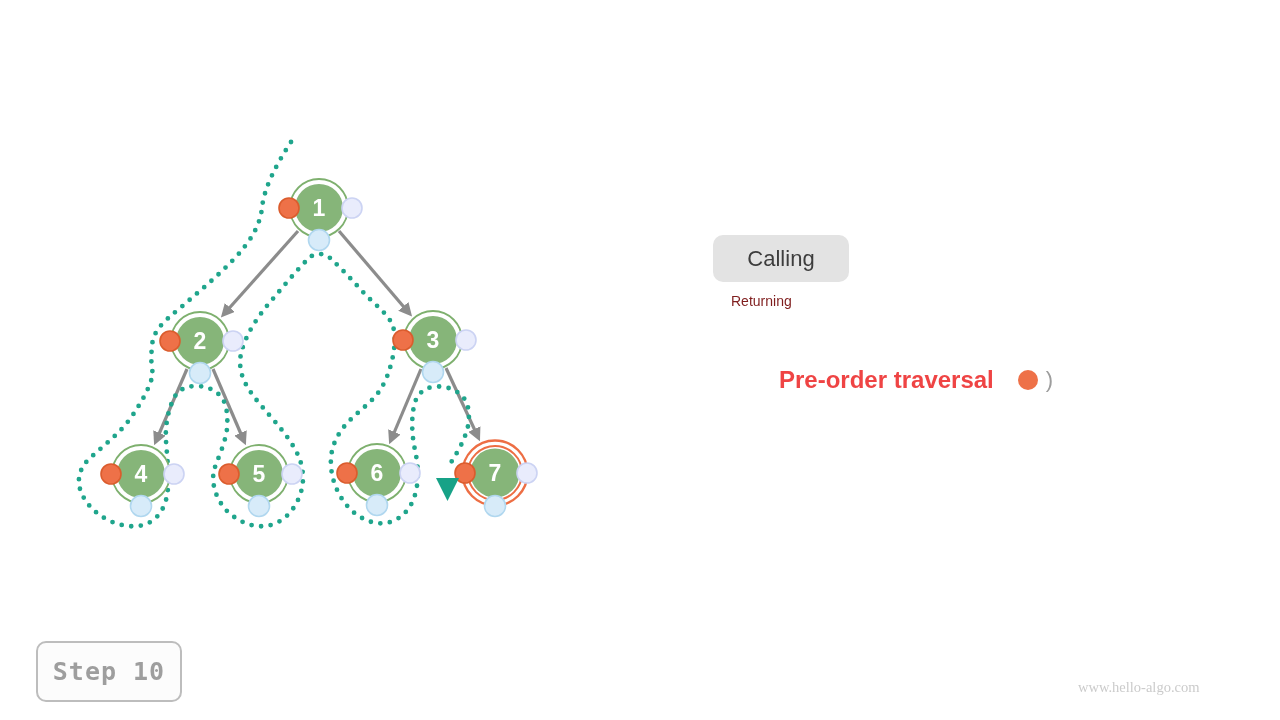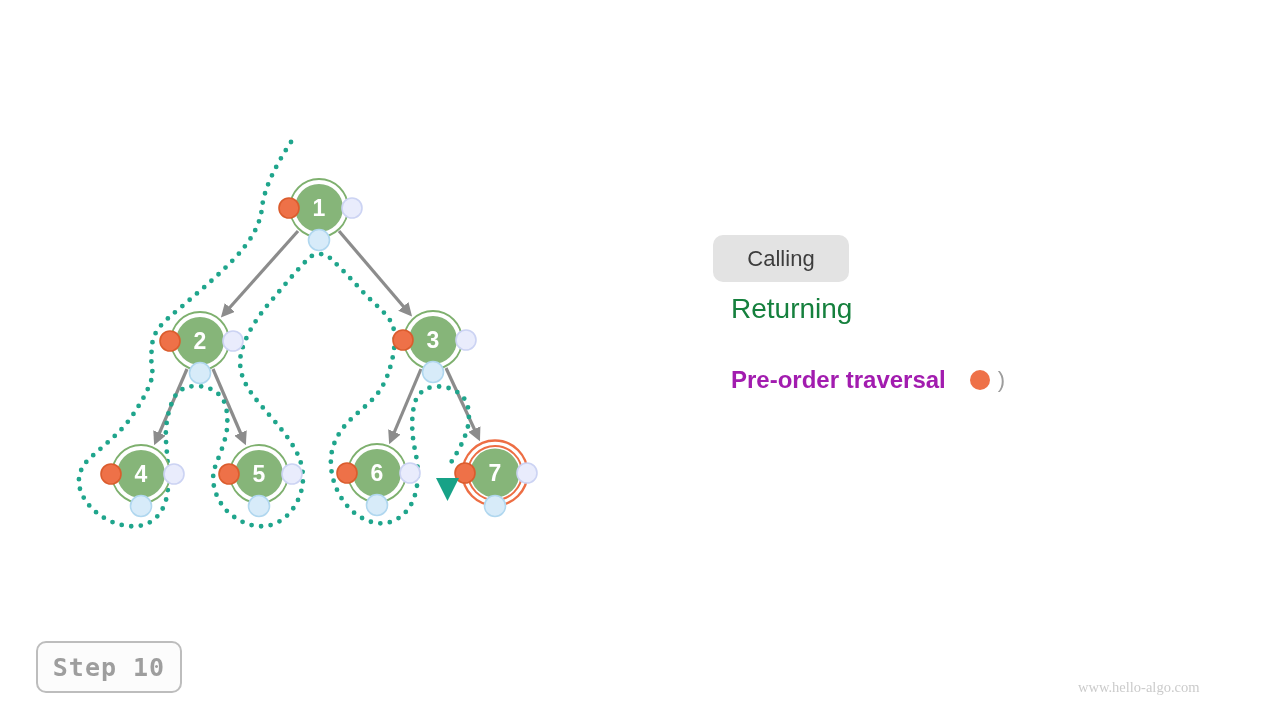--- a/index.html
+++ b/index.html
@@ -11,40 +11,40 @@
   .node-label{
     font-family:"Liberation Sans",sans-serif;font-size:23px;font-weight:bold;
     fill:#ffffff;text-anchor:middle;
   }
   .pill{
     position:absolute;left:713px;top:235px;width:136px;height:47px;
     background:#e3e3e3;border-radius:10px;display:flex;align-items:center;
     justify-content:center;font-size:22px;color:#3d3d3d;cursor:default;
   }
   .returning{
-    position:absolute;left:731px;top:293px;font-size:28px;color:#15803d;
+    position:absolute;left:731px;top:293px;font-size:14px;color:#7f1d1d;
   }
   .trav-row{
     position:absolute;left:731px;top:366px;display:flex;align-items:center;
     white-space:nowrap;
   }
-  .trav-title{font-size:24px;font-weight:bold;color:#a21caf;margin-right:14px;}
+  .trav-title{font-size:24px;font-weight:bold;color:#ef4444;margin-right:14px;margin-left:48px;}
   .trav-note{font-size:22px;color:#9d9d9d;}
   .access-dot{
     display:inline-block;width:20px;height:20px;border-radius:50%;
     background:#ee7148;margin:0 8px 0 10px;vertical-align:middle;
   }
   .sequence{
     position:absolute;left:737px;top:409px;
     font-family:"DejaVu Sans Mono",monospace;font-size:24px;color:#4d4d4d;
     letter-spacing:3px;white-space:pre;
   }
   .sequence .current{color:#e8521c;font-weight:bold;}
   .step-box{
-    position:absolute;left:36px;top:641px;width:146px;height:52px;
+    position:absolute;left:36px;top:641px;width:146px;height:61px;
     border:2px solid #bdbdbd;border-radius:10px;background:#fcfcfc;
     display:flex;align-items:center;justify-content:center;
     font-family:"DejaVu Sans Mono",monospace;font-size:25px;font-weight:bold;
     color:#9e9e9e;letter-spacing:1px;box-sizing:border-box;
   }
   .watermark{
     position:absolute;left:1078px;top:679px;
     font-family:Liberation Serif, serif;font-size:14.5px;color:#cbcbcb;
   }
 </style>

